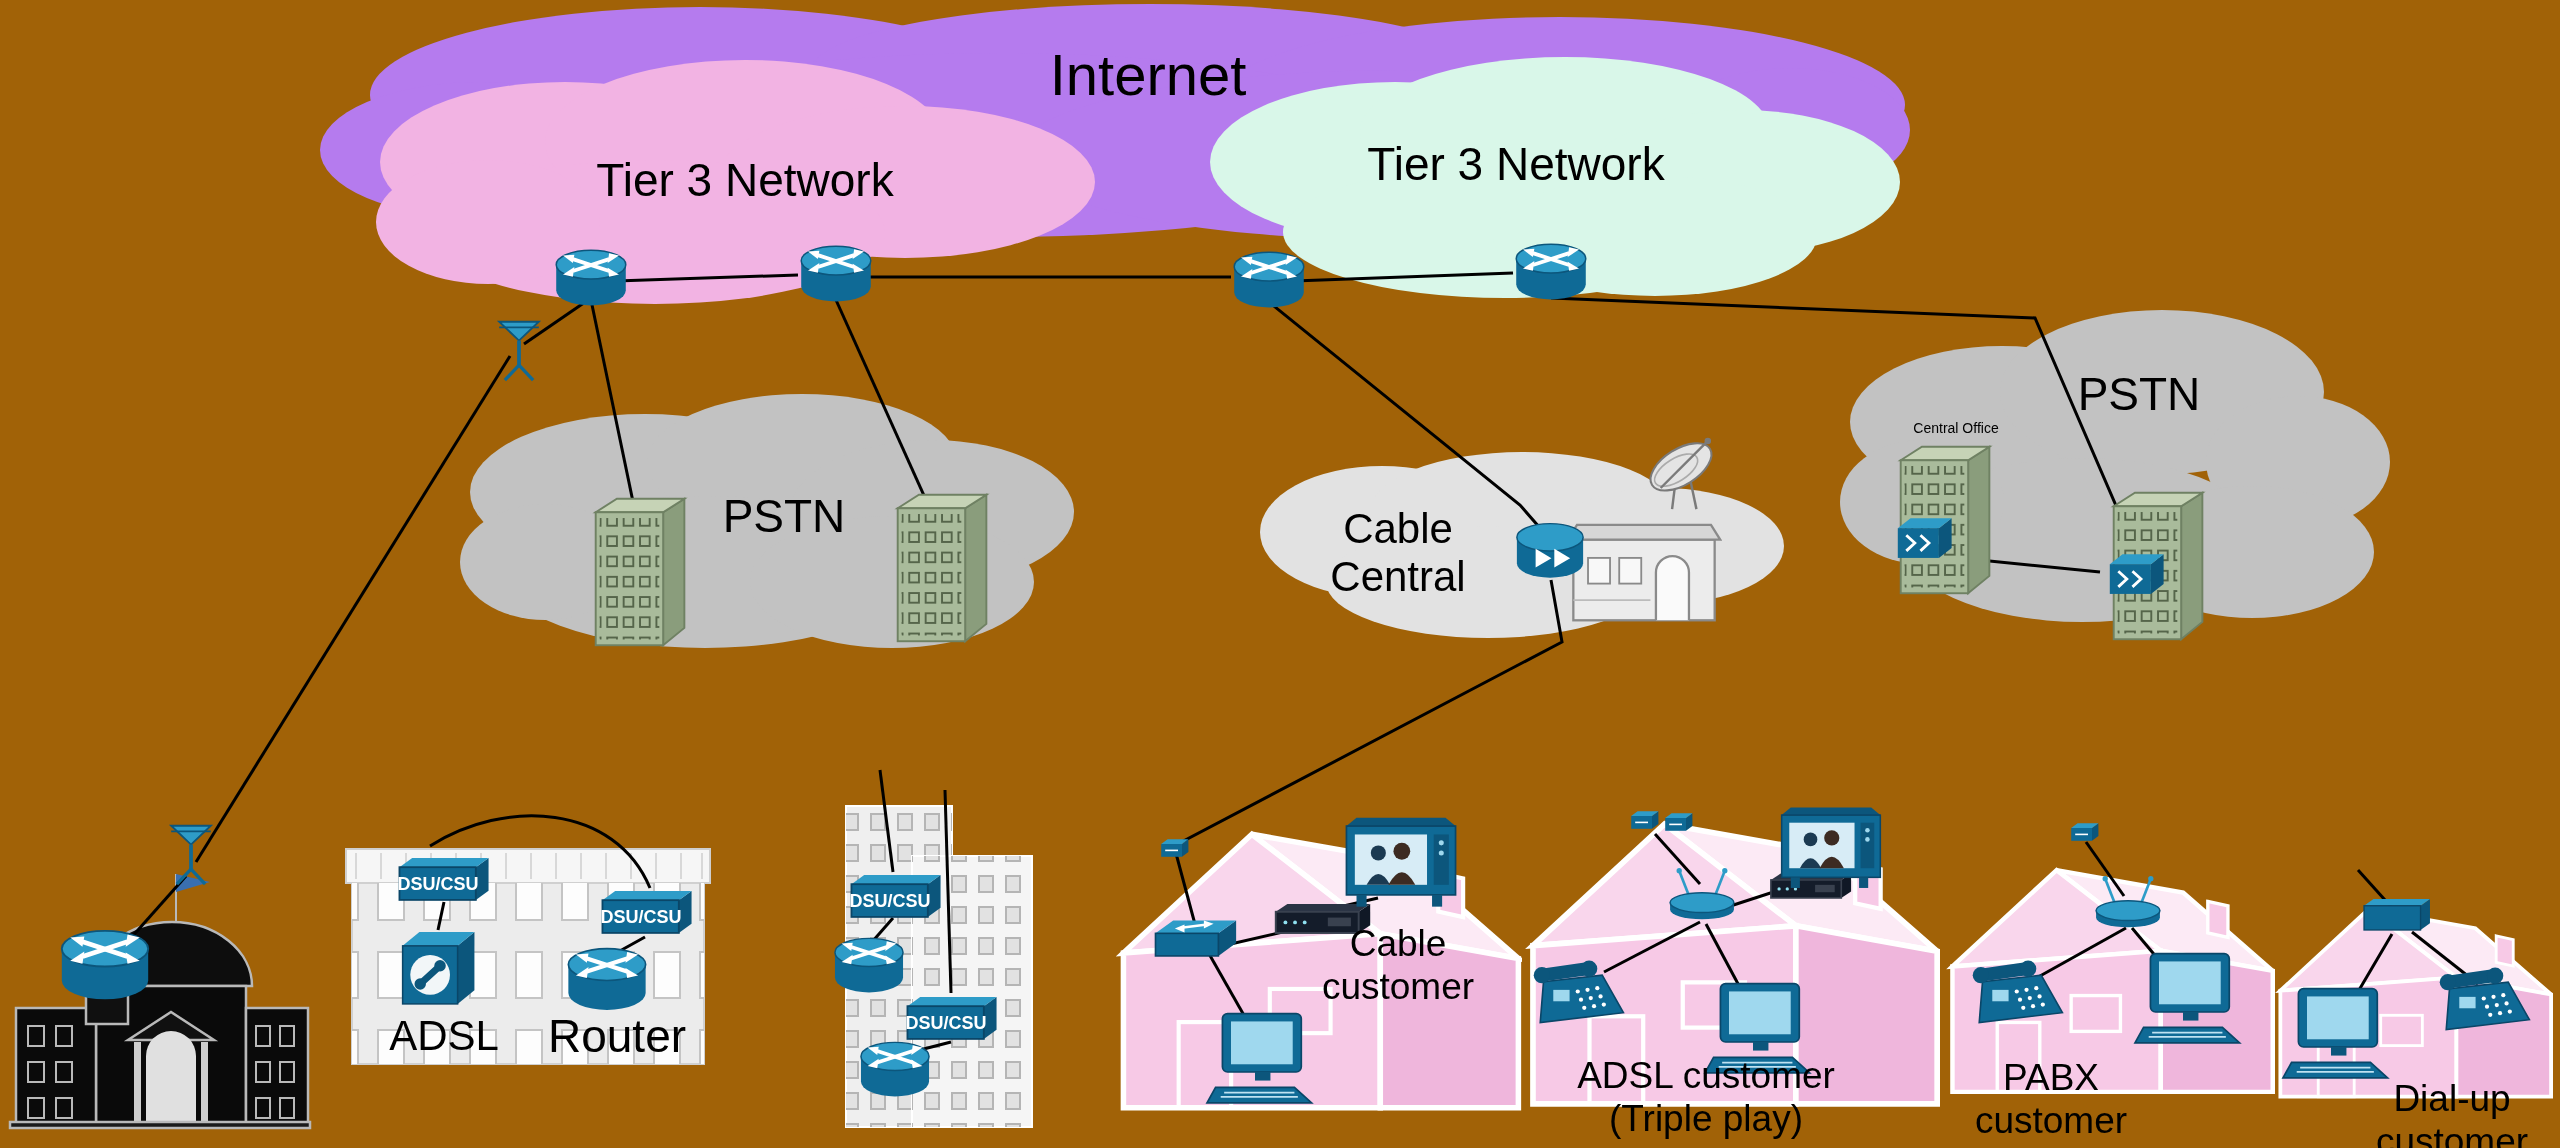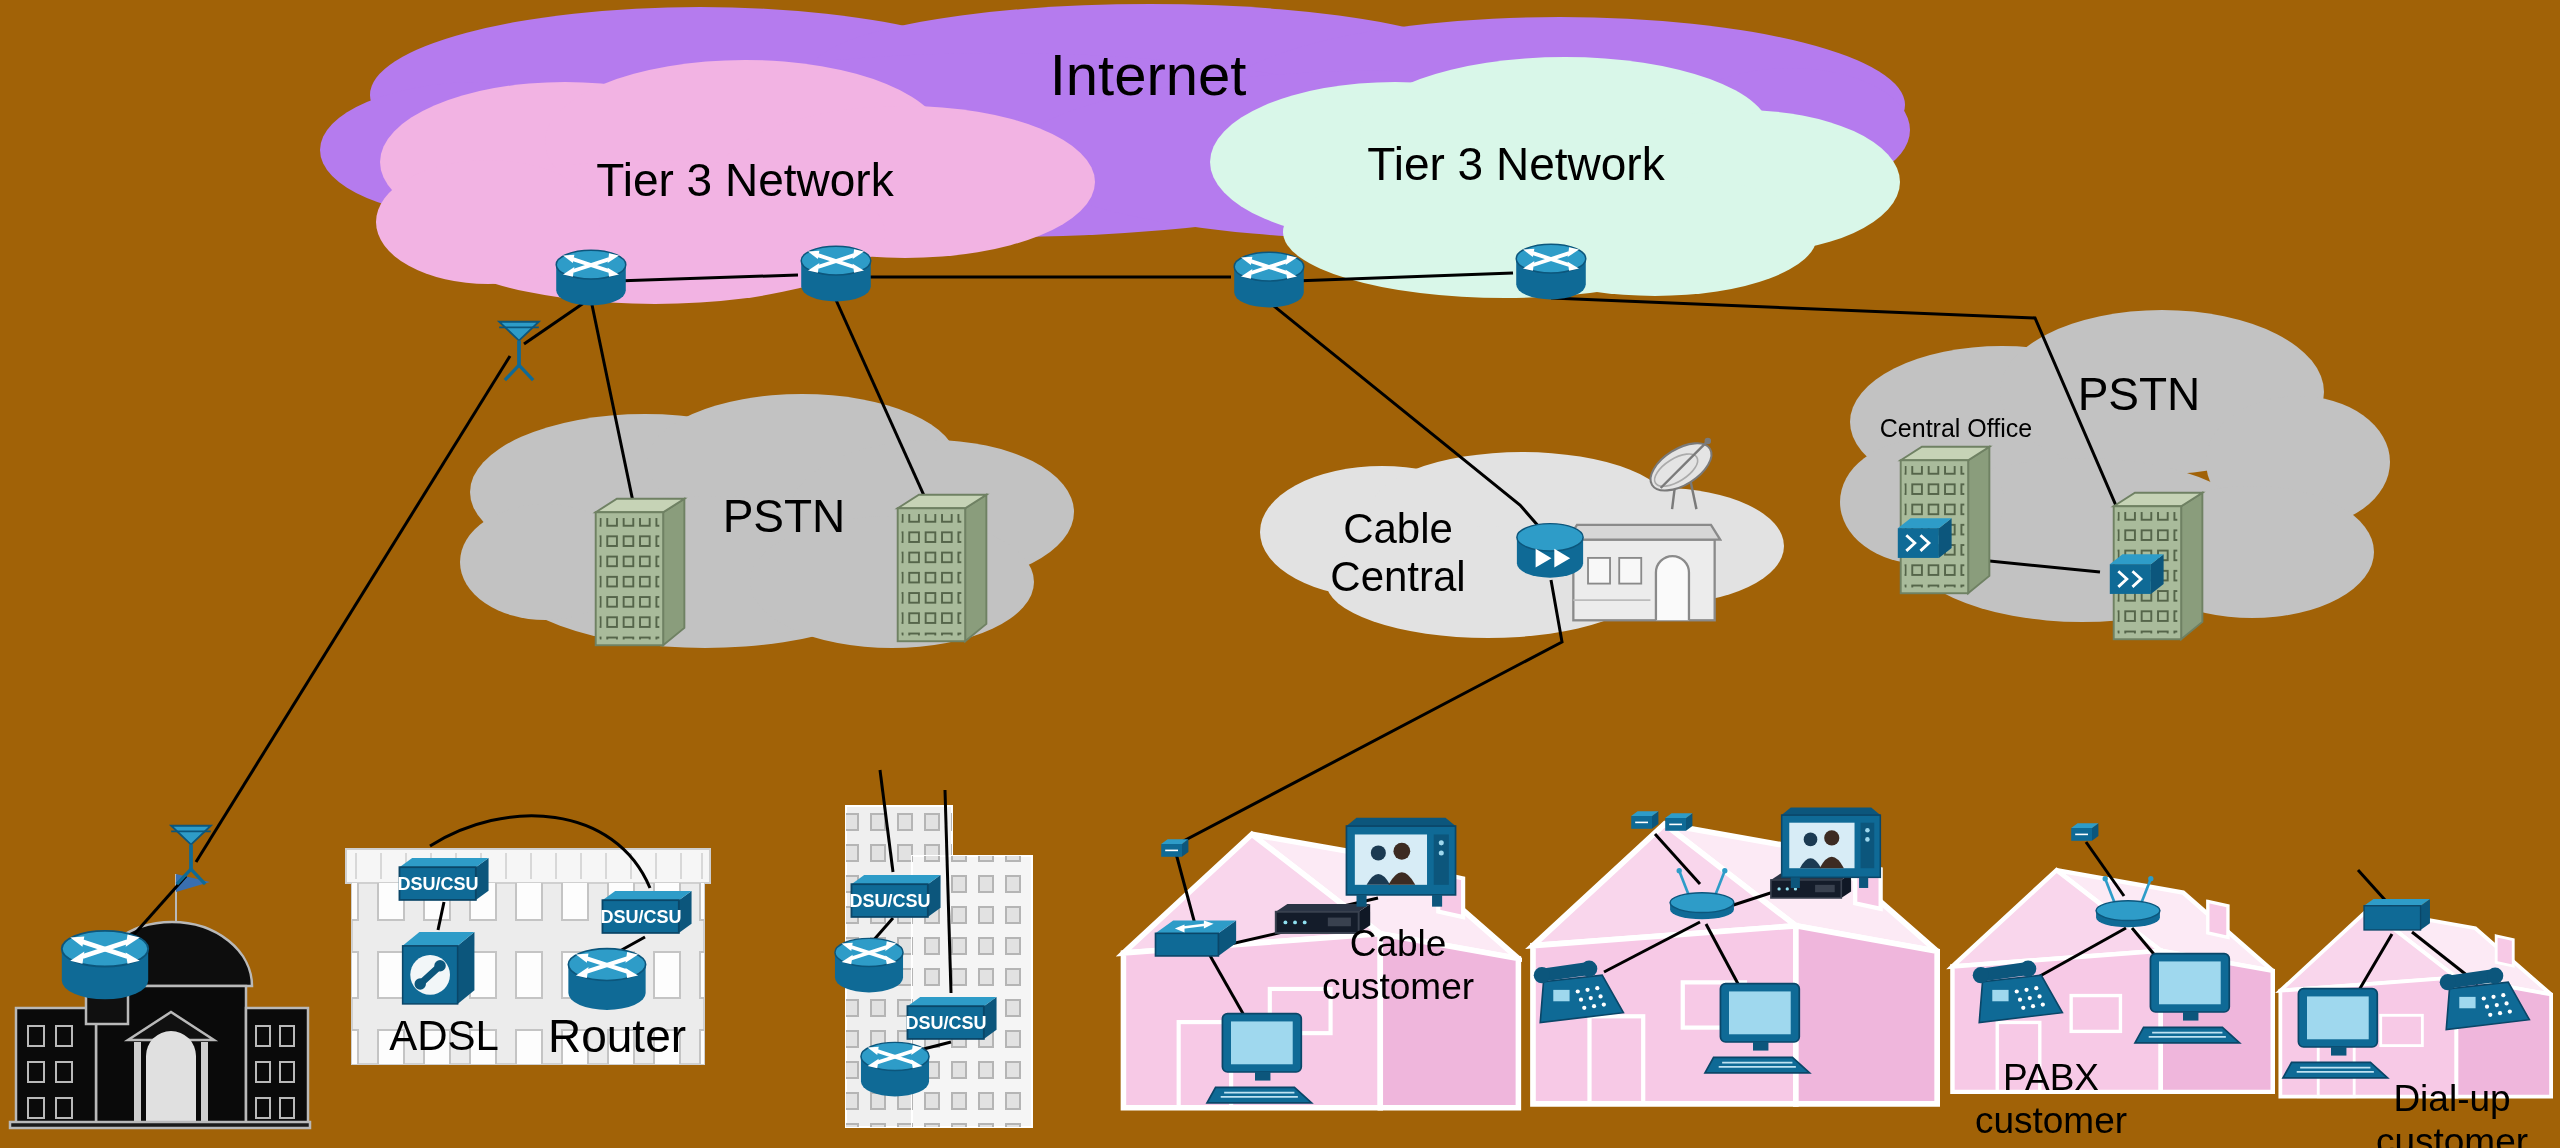--- a/index.html
+++ b/index.html
@@ -406,35 +406,39 @@
 
 <div class="lbl" style="left:784px;top:516px;font-size:46px;">PSTN</div>
 
 <div class="lbl" style="left:1398px;top:553px;font-size:42px;">
   <div>Cable</div>
   <div>Central</div>
 </div>
 
 <div class="lbl" style="left:2139px;top:394px;font-size:46px;">PSTN</div>
 
-<div class="lbl" style="left:1956px;top:428px;font-size:25px;">Central Office</div>
+<div class="lbl" style="left:1956px;top:428px;font-size:14px;">Central Office</div>
 
 <div class="lbl lbl-dsu" style="left:438px;top:884px;">DSU/CSU</div>
 <div class="lbl lbl-dsu" style="left:641px;top:917px;">DSU/CSU</div>
 <div class="lbl lbl-dsu" style="left:890px;top:901px;">DSU/CSU</div>
 <div class="lbl lbl-dsu" style="left:946px;top:1023px;">DSU/CSU</div>
 
 <div class="lbl" style="left:444px;top:1036px;font-size:42px;">ADSL</div>
 <div class="lbl" style="left:617px;top:1036px;font-size:46px;">Router</div>
 
 <div class="lbl" style="left:1398px;top:966px;font-size:37px;">
   <div>Cable</div>
   <div>customer</div>
 </div>
 
+<div class="lbl" style="left:1706px;top:1098px;font-size:37px;">
+  <div>ADSL customer</div>
+  <div>(Triple play)</div>
+</div>
 
 <div class="lbl" style="left:2051px;top:1100px;font-size:37px;">
   <div>PABX</div>
   <div>customer</div>
 </div>
 
 <div class="lbl" style="left:2452px;top:1121px;font-size:37px;">
   <div>Dial-up</div>
   <div>customer</div>
 </div>

